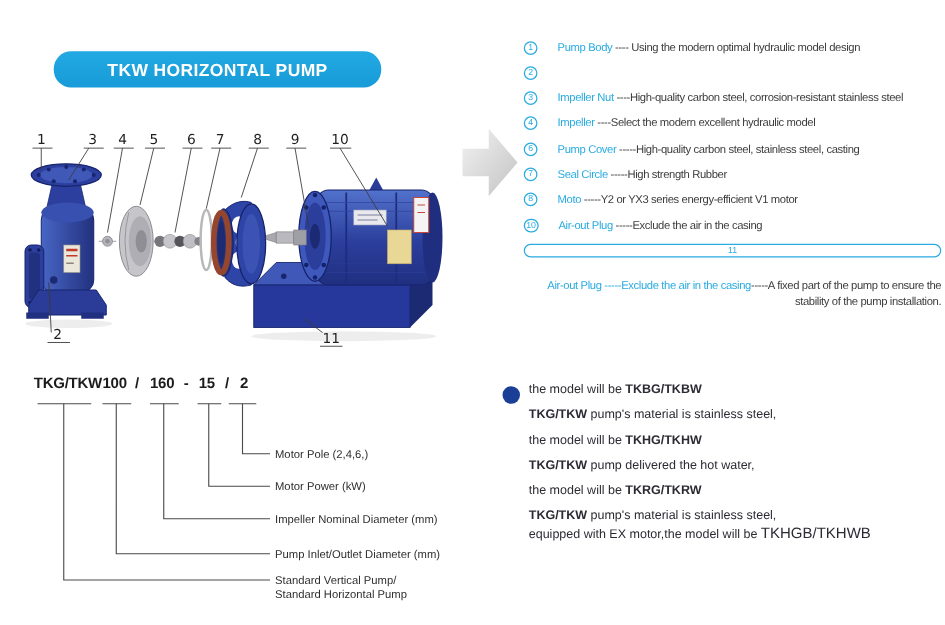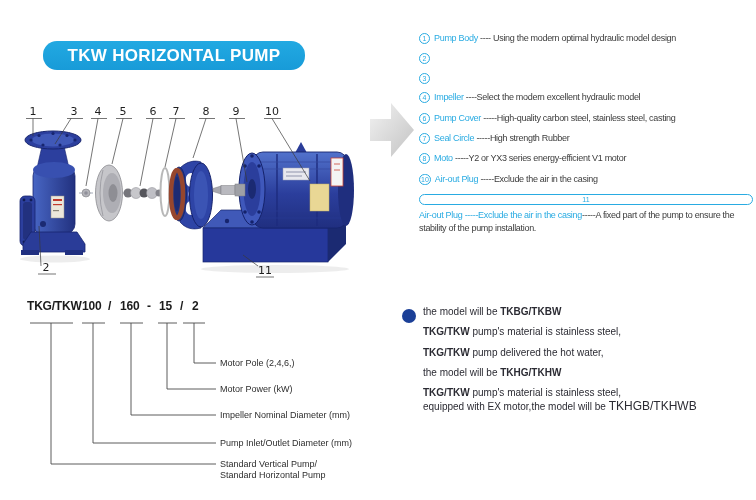--- a/index.html
+++ b/index.html
@@ -7,28 +7,28 @@
     width:756px;height:500px;position:relative;background:#ffffff;
     font-family:"Liberation Sans","DejaVu Sans",sans-serif;
     overflow:hidden;
   }
   
   .banner{
     position:absolute;left:43px;top:41px;width:262px;height:29px;
     background:linear-gradient(180deg,#22a9e2 0%,#189bd8 100%);
     border-radius:14px;display:flex;align-items:center;justify-content:center;
   }
-  .banner span{color:#ffffff;font-weight:bold;font-size:17px;letter-spacing:.3px;}
+  .banner span{color:#ffffff;font-weight:bold;font-size:14px;letter-spacing:.3px;}
   
   .plist{
     position:absolute;left:419px;top:32px;width:334px;margin:0;padding:0;list-style:none;
   }
   .plist li{
-    display:flex;gap:4px;margin-bottom:7.4px;font-size:9px;line-height:13px;
-    letter-spacing:-0.3px;white-space:nowrap;color:#3c3c3c;
+    display:flex;gap:16px;margin-bottom:7.4px;font-size:9px;line-height:13px;
+    letter-spacing:-0.3px;white-space:nowrap;color:#3c3c3c;text-align:right;
   }
   .plist li.wrap{white-space:normal;flex-direction:column;}
   .circ{
     flex:0 0 auto;min-width:11px;height:11px;margin-top:1px;box-sizing:border-box;
     border:1px solid #29abe2;border-radius:7px;color:#29abe2;
     display:inline-flex;align-items:center;justify-content:center;
     font-size:7px;line-height:9px;letter-spacing:0;padding:0 1px;
   }
   .pname,.pblue{color:#29abe2;}
   .pdesc{color:#3c3c3c;}
@@ -231,20 +231,21 @@
 <ul class="plist">
   <li>
     <span class="circ">1</span>
     <span><span class="pname">Pump Body </span><span class="pdesc">---- Using the modern optimal hydraulic model design</span></span>
   </li>
   <li>
     <span class="circ">2</span>
   </li>
   <li>
     <span class="circ">3</span>
+    <span><span class="pname">Impeller Nut </span><span class="pdesc">----High-quality carbon steel, corrosion-resistant stainless steel</span></span>
   </li>
   <li>
     <span class="circ">4</span>
     <span><span class="pname">Impeller </span><span class="pdesc">----Select the modern excellent hydraulic model</span></span>
   </li>
   <li>
     <span class="circ">6</span>
     <span><span class="pname">Pump Cover </span><span class="pdesc">-----High-quality carbon steel, stainless steel, casting</span></span>
   </li>
   <li>
@@ -292,17 +293,18 @@
   <text x="200" y="102">Impeller Nominal Diameter (mm)</text>
   <text x="200" y="130">Pump Inlet/Outlet Diameter (mm)</text>
   <text x="200" y="151">Standard Vertical  Pump/</text>
   <text x="200" y="162">Standard  Horizontal Pump</text>
 </svg>
 
 <div class="noteBullet"></div>
 <div class="notes">
   <div class="nline"><span class="b"></span><span>the model will be </span><span class="b">TKBG/TKBW</span></div>
   <div class="nline"><span class="b">TKG/TKW</span><span> pump's material is stainless steel,</span><span class="b"></span></div>
+  <div class="nline"><span class="b"></span><span>the model will be </span><span class="b">TKHG/TKHW</span></div>
   <div class="nline"><span class="b">TKG/TKW</span><span> pump delivered the hot water,</span><span class="b"></span></div>
-  <div class="nline"><span class="b"></span><span>the model will be </span><span class="b">TKHG/TKHW</span></div>
+  <div class="nline"><span class="b"></span><span>the model will be </span><span class="b">TKRG/TKRW</span></div>
   <div class="nline tight"><span class="b">TKG/TKW</span><span> pump's material is stainless steel,</span><span class="b"></span></div>
   <div class="nline"><span class="b"></span><span>equipped with EX motor,the model will be </span><span class="big">TKHGB/TKHWB</span></div>
 </div>
 
 </body></html>

